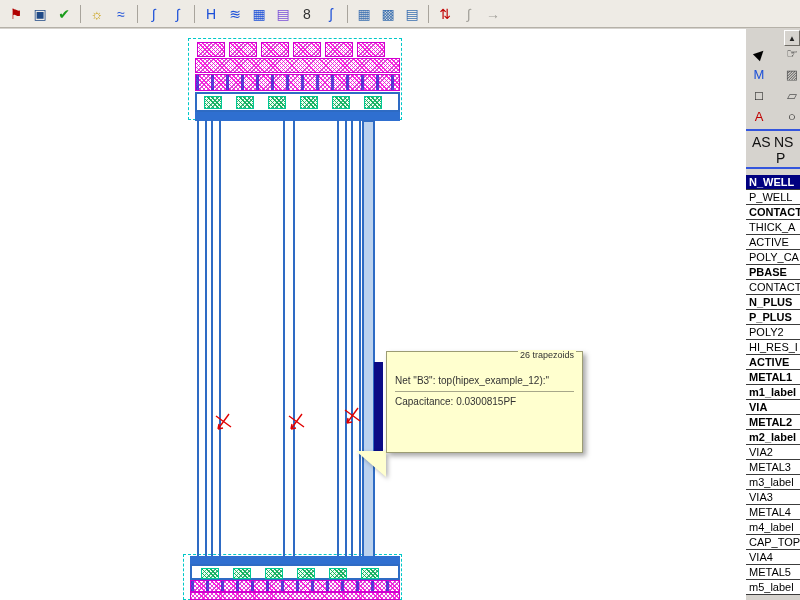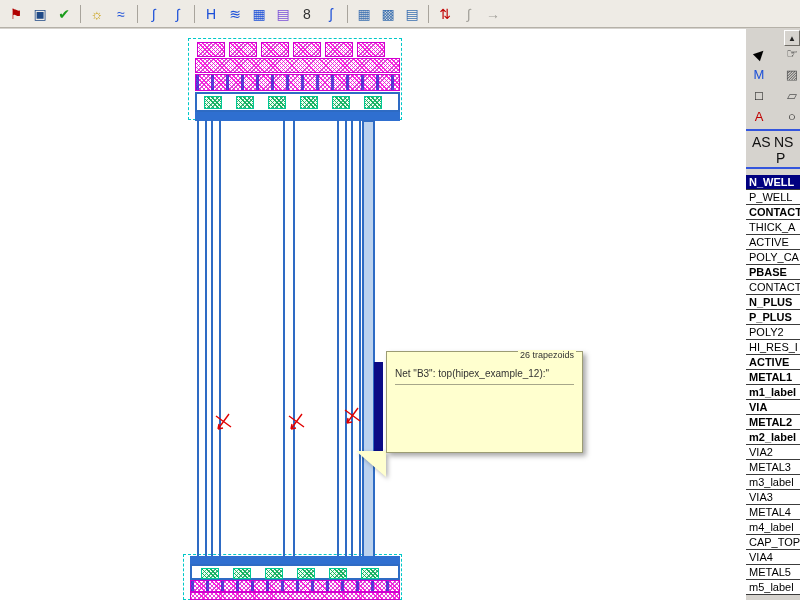--- a/index.html
+++ b/index.html
@@ -45,21 +45,21 @@
   }
   .connector{background:#2f6fd0;}
   .nwell-outline{border:1px dashed #00c8c8;box-sizing:border-box;}
   .wire{border-left:2px solid #2e6bc4;border-right:2px solid #2e6bc4;box-sizing:border-box;}
   .wire-filled{border:2px solid #2e6bc4;background:#bcd2ee;box-sizing:border-box;}
   .hl-navy{background:#0b0b86;}
   
   .tooltip{
     background:#ffffcf;border:1px solid #9c9c74;box-sizing:border-box;
     box-shadow:3px 3px 5px rgba(0,0,0,.35);
-    padding:10px 8px 4px 8px;color:#333;z-index:5;
+    padding:17px 8px 4px 8px;color:#333;z-index:5;
   }
   .tt-count{position:absolute;top:-2px;right:6px;font-size:9px;color:#333;background:#ffffcf;padding:0 2px;}
   .tt-line1{font-size:12px;margin-top:4px;}
   .tt-line2{font-size:10px;margin-top:6px;}
   .tt-hr{border-top:1px solid #a7a78a;margin:5px 0 4px 0;}
   .tt-line3{font-size:10px;margin-top:3px;}
   .tt-tail{
     width:0;height:0;z-index:4;
     border-top:26px solid #ffffcf;border-left:30px solid transparent;
     filter:drop-shadow(2px 2px 2px rgba(0,0,0,.3));
@@ -178,20 +178,21 @@
       <div class="abs green-sq" style="left:169px;top:2px;width:18px;height:11px;"></div>
     </div>
     <div class="abs hatch stripes-blue" style="left:190px;top:551px;width:210px;height:12px;"></div>
     <div class="abs hatch" style="left:190px;top:563px;width:210px;height:8px;"></div>
   </div>
 
   <div class="abs tooltip" style="left:386px;top:322px;width:197px;height:102px;">
     <div class="tt-count">26 trapezoids</div>
     <div class="tt-line2">Net "B3": top(hipex_example_12):"</div>
     <div class="tt-hr"></div>
+    <div class="tt-line3">Capacitance: 0.0300815PF</div>
   </div>
   <div class="abs tt-tail" style="left:356px;top:422px;"></div>
 </div>
 
 <div id="panel">
   <div id="scroll-up">▲</div>
   <div id="panel-tools">
       <span class="pt-btn rot45" style="color: rgb(0, 0, 0);">▶</span>
       <span class="pt-btn" style="color: rgb(51, 51, 51);">☞</span>
       <span class="pt-btn" style="color: rgb(27, 79, 216);">M</span>

